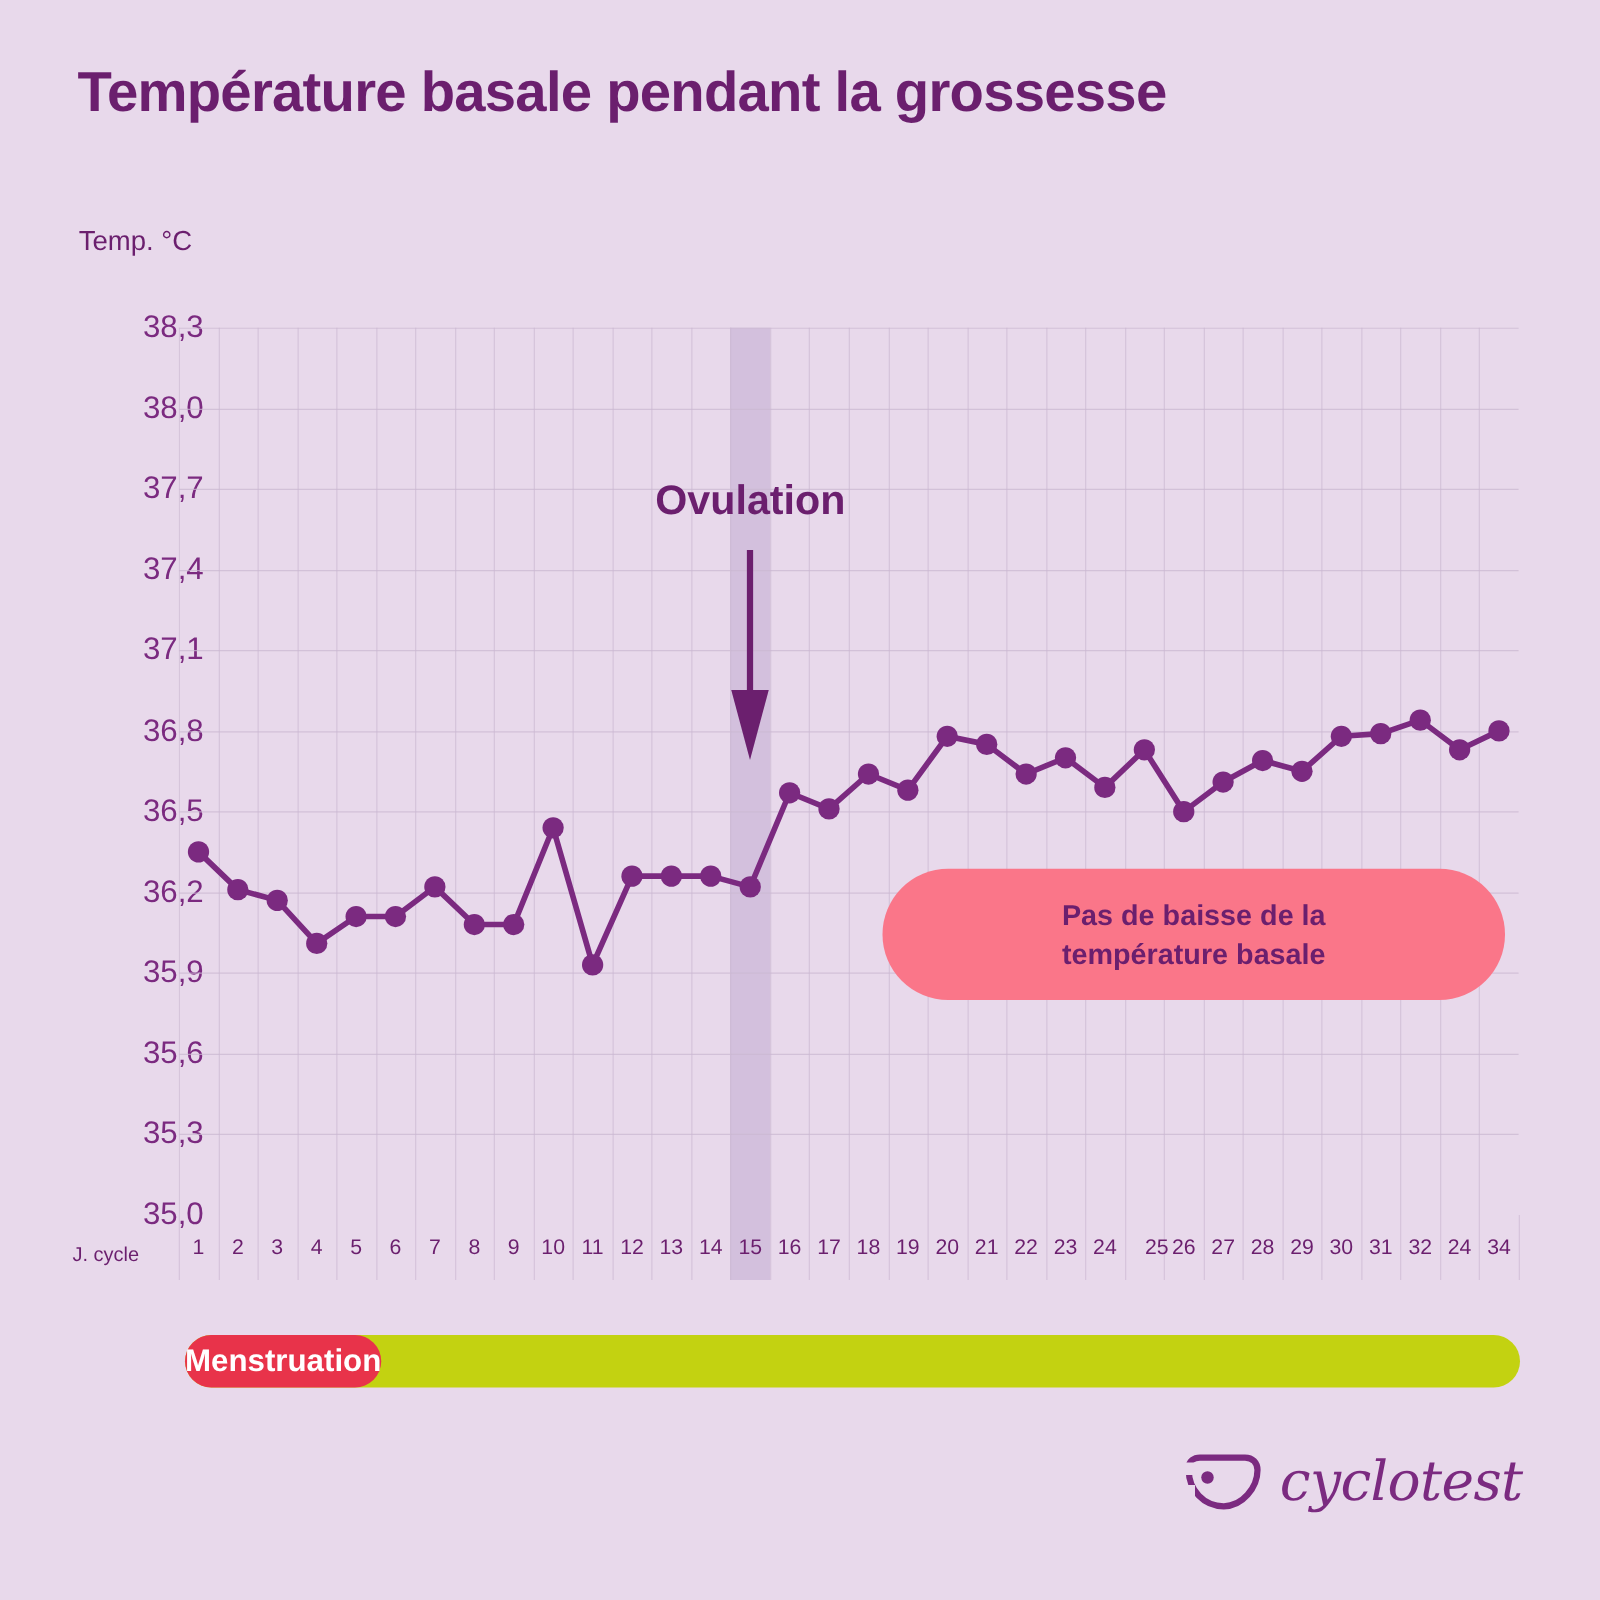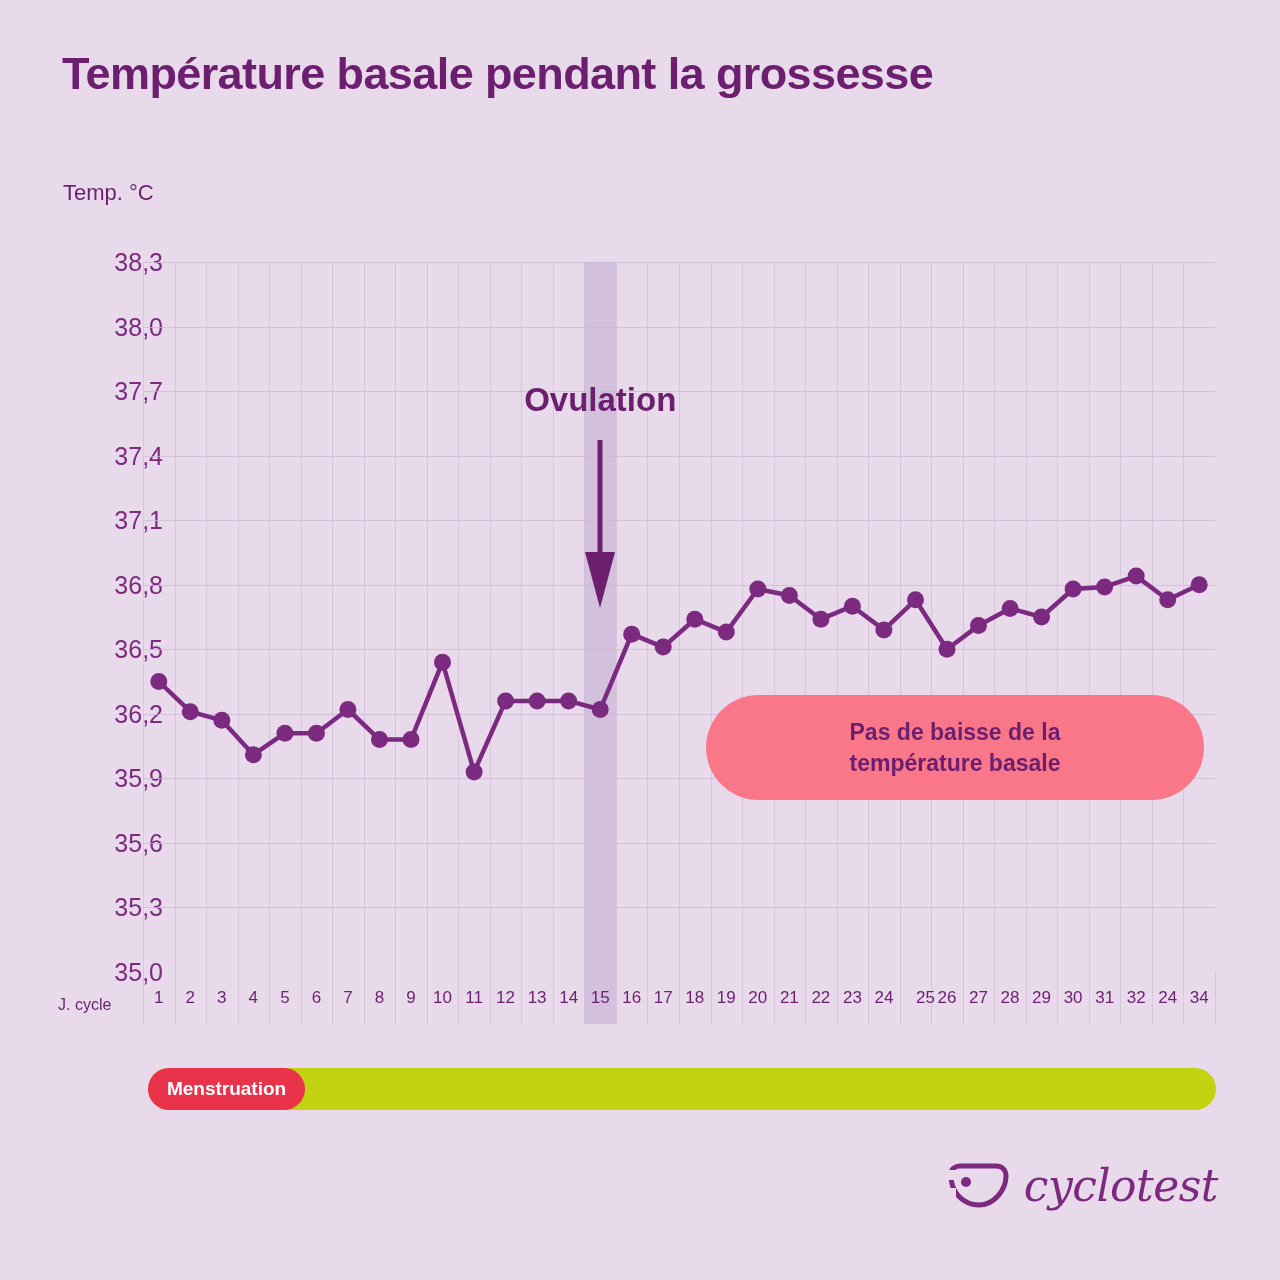--- a/index.html
+++ b/index.html
@@ -182,21 +182,21 @@
   }
   .phase-pill {
     position: absolute;
     top: 0;
     height: 42px;
     border-radius: 21px;
     display: flex;
     align-items: center;
     justify-content: center;
     color: #FFFFFF;
-    font-size: 19px;
+    font-size: 25px;
     font-weight: bold;
   }
   .phase-label-plain {
     position: absolute;
     top: 0;
     height: 42px;
     display: flex;
     align-items: center;
     justify-content: center;
     color: #FFFFFF;

